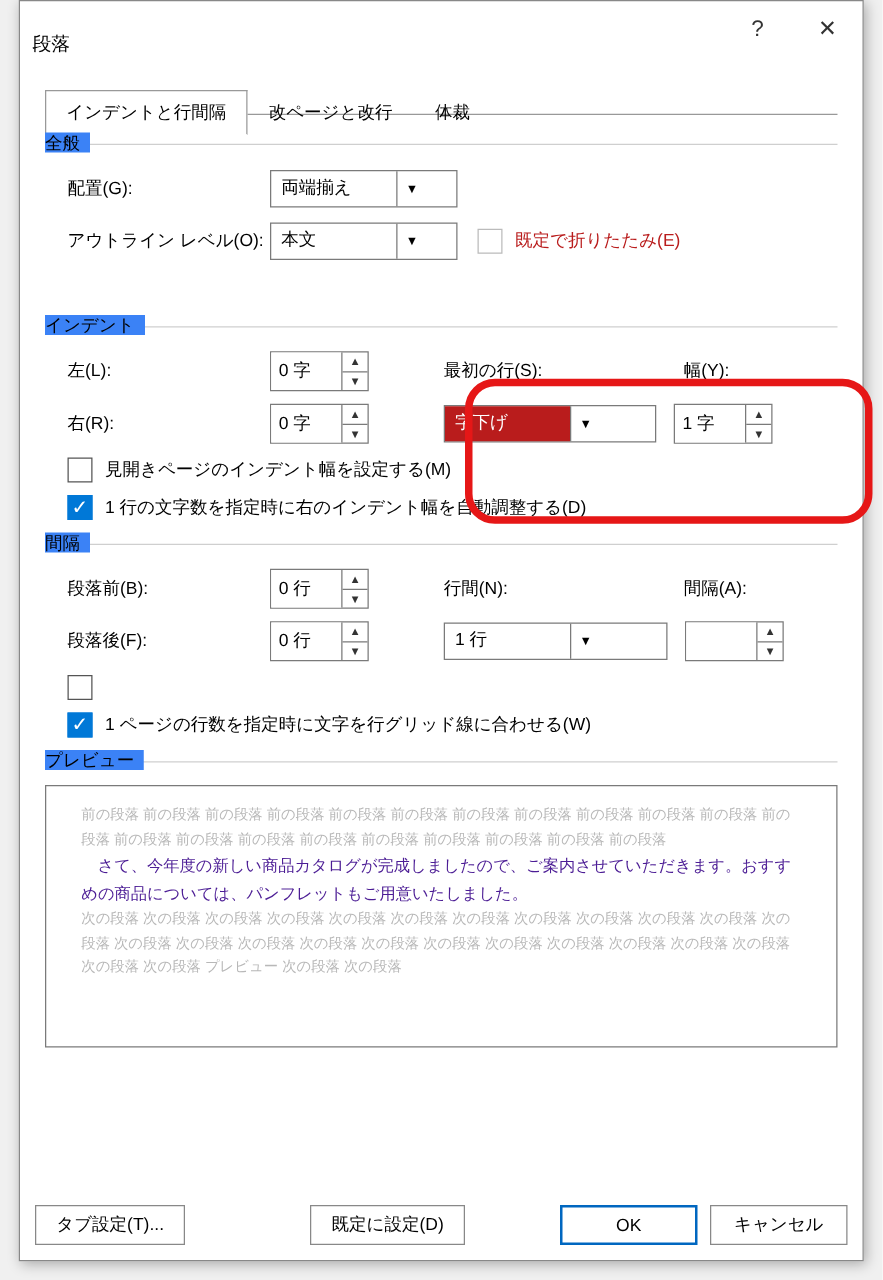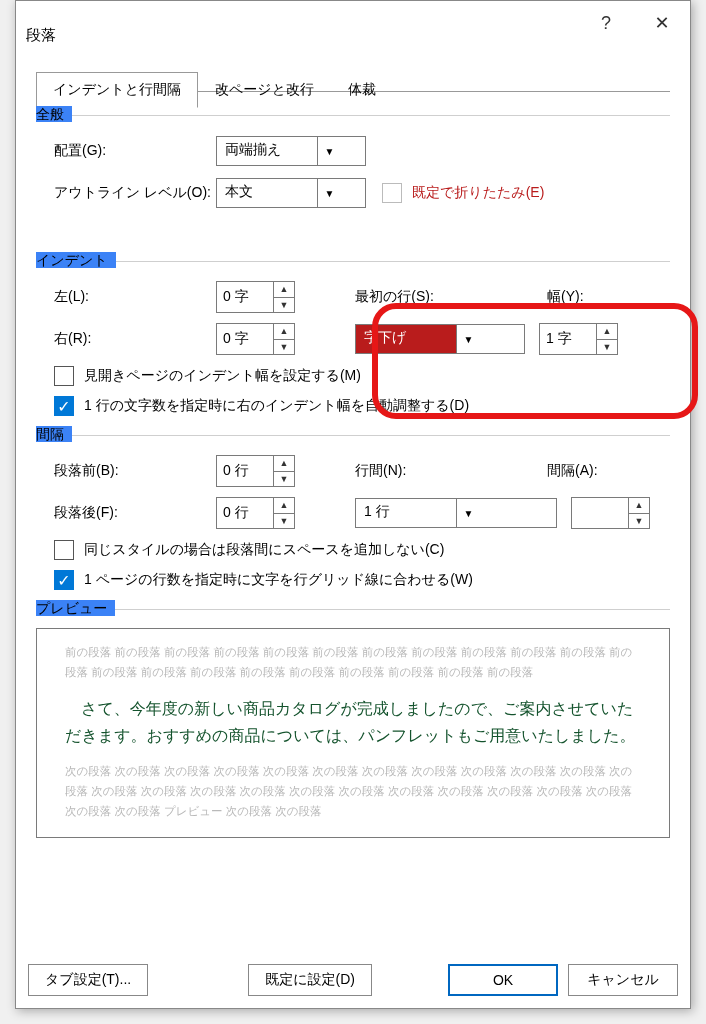--- a/index.html
+++ b/index.html
@@ -90,21 +90,21 @@
 }
 .preview {
   border:1px solid #7a7a7a;
   padding:14px 28px;
   font-size:11.5px;
   line-height:1.7;
   color:#b8b8b8;
   height: 210px;
   overflow:hidden;
 }
-.preview .sample-line { color:#14532d; font-size:16px; margin:13px 0; }
+.preview .sample-line { color:#4c1d95; font-size:13px; margin:0 0; }
 .footer {
   position:absolute;
   left:12px; right:12px; bottom:12px;
   display:flex;
   align-items:center;
   gap:10px;
 }
 .btn {
   border:1px solid #888;
   background:#fff;
@@ -236,37 +236,36 @@
     <div class="row">
       <div class="lbl"><span>段落後(F):</span></div>
       <div class="spin-wrap">
         <input value="0 行" style="">
         <div class="spin-btns">
             <div>▲</div>
             <div>▼</div>
           </div>
       </div>
       <div style="width:60px"></div>
-      <div class="combo-select" style="width:202px">
+      <div class="combo-select" style="width:179px">
         <div class="val">1 行</div>
         <div class="arrow">▼</div>
       </div>
       <div style="width:14px"></div>
       <div class="spin-wrap">
         <input value="" style="">
         <div class="spin-btns">
             <div>▲</div>
             <div>▼</div>
           </div>
       </div>
     </div>
 
     <div class="chk-row">
       <span class="chk"></span>
-      <span>同じスタイルの場合は段落間にスペースを追加しない(C)</span>
     </div>
     <div class="chk-row">
       <span class="chk checked">✓</span>
       <span>1 ページの行数を指定時に文字を行グリッド線に合わせる(W)</span>
     </div>
 
     <div class="group-label" style="margin-top:4px"><span>プレビュー</span></div>
     <div class="preview">
       <div>前の段落 前の段落 前の段落 前の段落 前の段落 前の段落 前の段落 前の段落 前の段落 前の段落 前の段落 前の段落 前の段落 前の段落 前の段落 前の段落 前の段落 前の段落 前の段落 前の段落 前の段落</div>
       <div class="sample-line">　さて、今年度の新しい商品カタログが完成しましたので、ご案内させていただきます。おすすめの商品については、パンフレットもご用意いたしました。</div>

